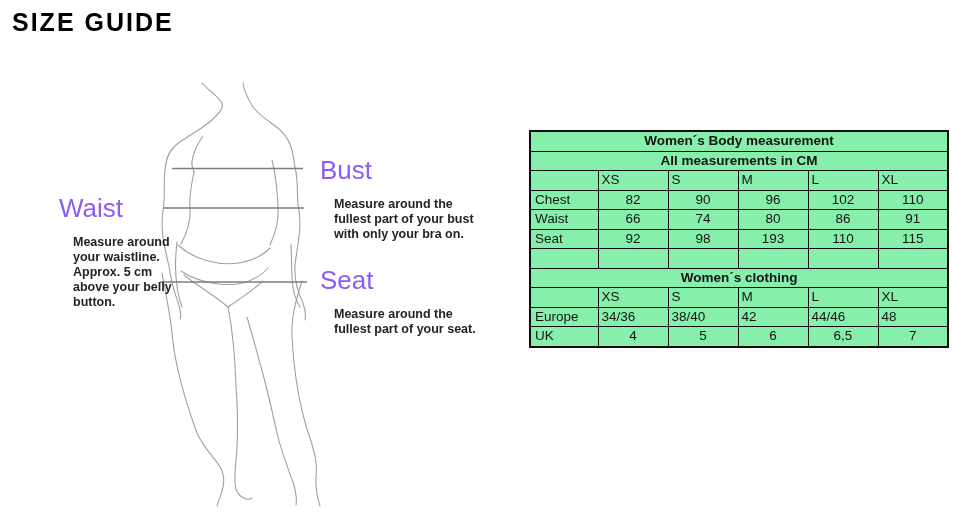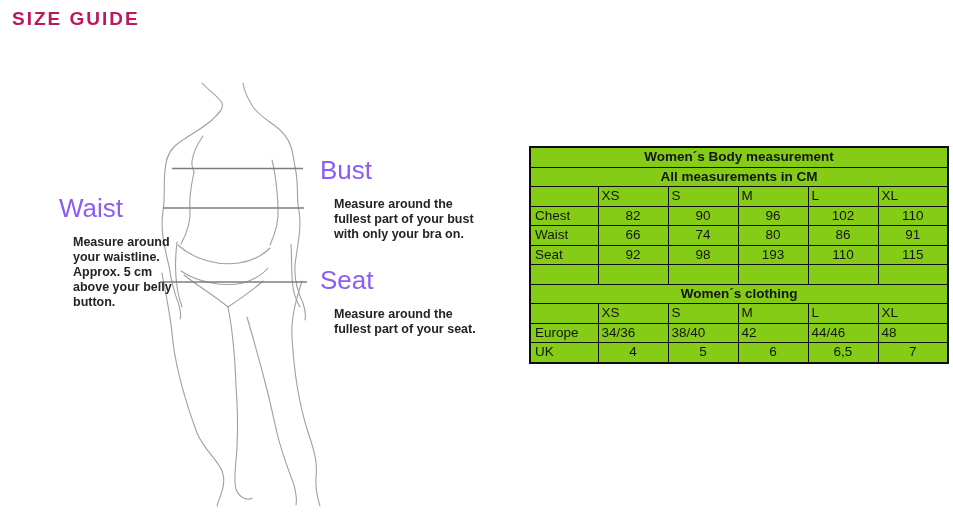--- a/index.html
+++ b/index.html
@@ -2,37 +2,37 @@
 <html><head>
 <meta charset="utf-8">
 <style>
   html,body{margin:0;padding:0;}
   body{
     width:953px;height:532px;background:#ffffff;position:relative;
     font-family:"Liberation Sans",sans-serif;overflow:hidden;
   }
   .page-title{
     position:absolute;left:12px;top:8px;margin:0;
-    font-size:19px;font-weight:700;letter-spacing:2px;color:#be185d;
+    font-size:25px;font-weight:700;letter-spacing:2px;color:#000000;
   }
   .figure-svg{position:absolute;left:0;top:0;}
   .fig-label{position:absolute;color:#1d1d1d;}
   .fig-heading{
     font-size:26px;font-weight:400;line-height:25px;color:#8b5cf6;
     margin:0 0 2px 0;
   }
   .fig-desc{
     font-size:12.5px;font-weight:700;line-height:15px;color:#242424;margin:14px;
   }
   .label-waist{left:59px;top:196px;width:142px;}
   .label-bust{left:320px;top:158px;width:170px;}
   .label-seat{left:320px;top:268px;width:170px;}
   .size-table{
-    position:absolute;left:529px;top:146px;width:418px;
-    border-collapse:collapse;table-layout:fixed;background:#84cc16;
+    position:absolute;left:529px;top:130px;width:418px;
+    border-collapse:collapse;table-layout:fixed;background:#86efac;
     border:2.5px solid #0d0d0d;
   }
   .size-table col{width:70px;}
   .size-table col.first{width:68px;}
   .size-table td{
     border:1.5px solid #0d0d0d;height:18.5px;line-height:18.5px;
     padding:0 3px;font-size:13.5px;color:#141414;
     overflow:hidden;white-space:nowrap;
   }
   .size-table td.section{font-weight:700;text-align:center;}

